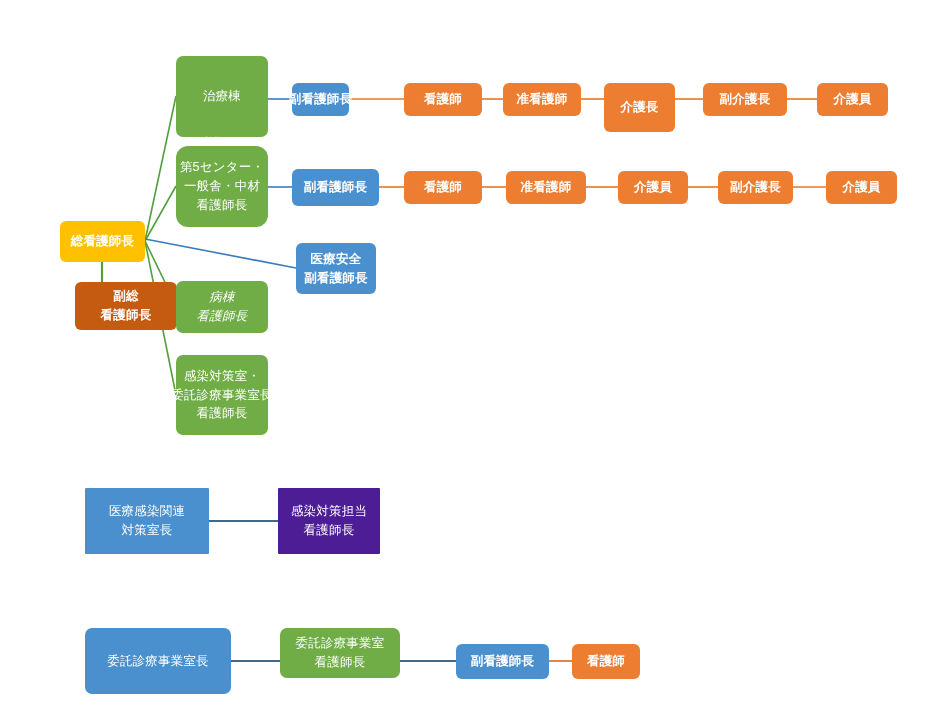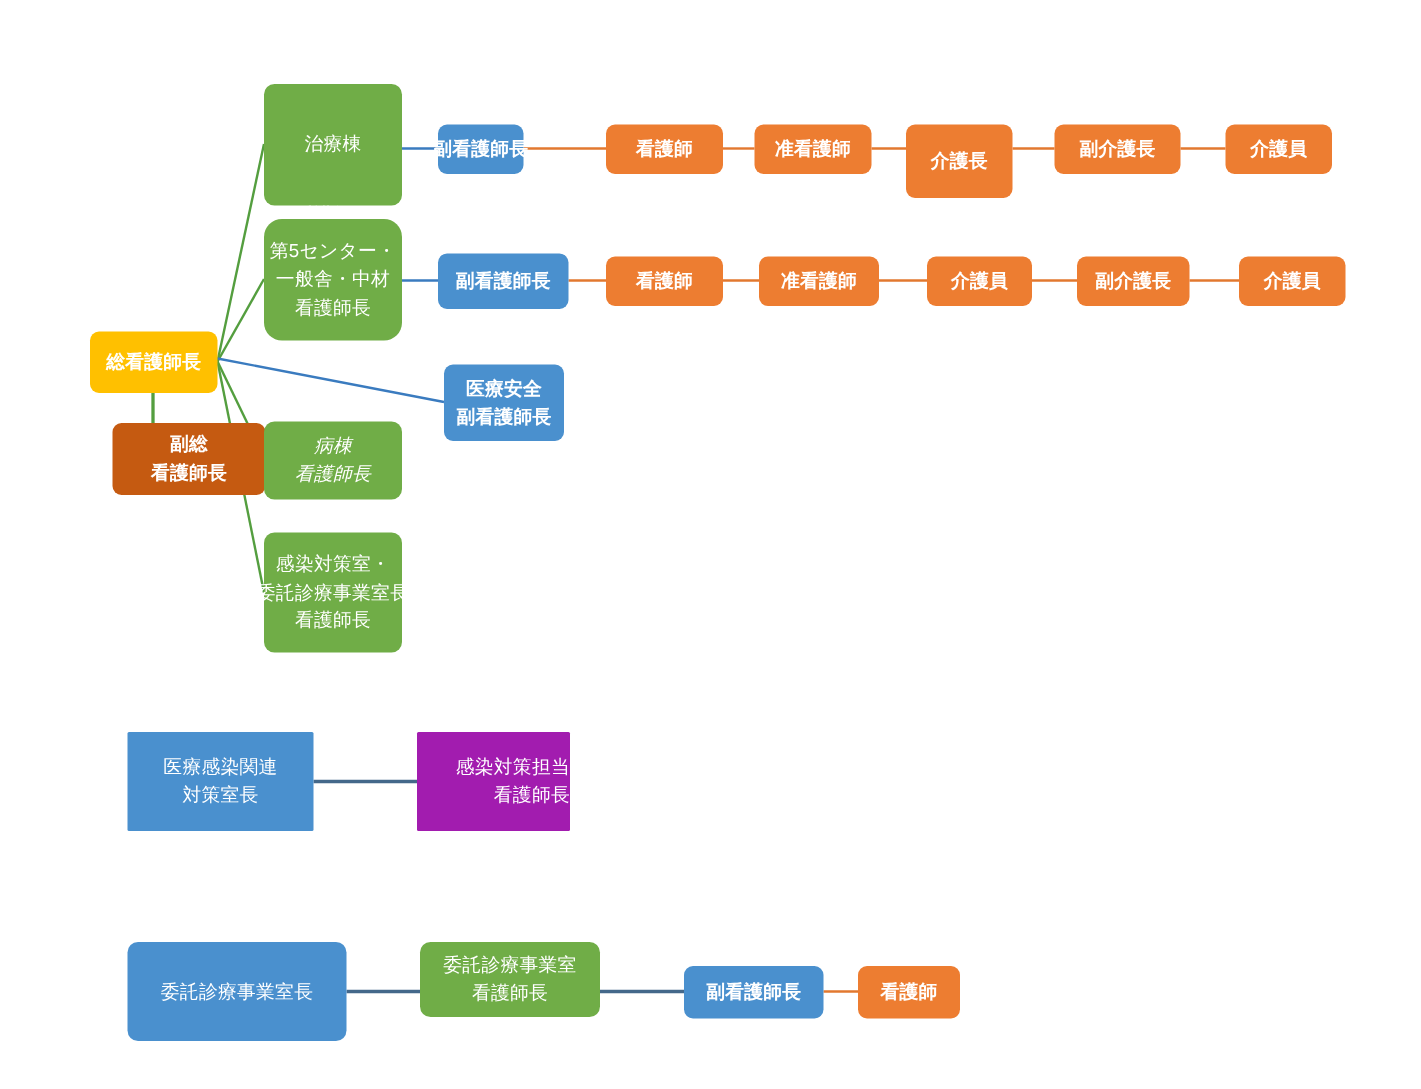--- a/index.html
+++ b/index.html
@@ -167,21 +167,21 @@
     <span class="line">副介護長</span>
   </div>
   <div class="node r6 fs12p5" style="left:826px; top:171px; width:71px; height:33px; background:#ED7D31;">
     <span class="line">介護員</span>
   </div>
 
   <div class="node sq fs12p5" style="left:85px; top:488px; width:124px; height:66px; background:#4A90CE;">
     <span class="line">医療感染関連</span>
     <span class="line">対策室長</span>
   </div>
-  <div class="node sq fs12p5" style="left:278px; top:488px; width:102px; height:66px; background:#a21caf;align-items:flex-end;">
+  <div class="node sq fs12p5" style="left:278px; top:488px; width:102px; height:66px; background:#4c1d95;">
     <span class="line">感染対策担当</span>
     <span class="line">看護師長</span>
   </div>
 
   <div class="node r7 fs12p5" style="left:85px; top:628px; width:146px; height:66px; background:#4A90CE;">
     <span class="line">委託診療事業室長</span>
   </div>
   <div class="node r7 fs12p5" style="left:280px; top:628px; width:120px; height:50px; background:#70AD47;">
     <span class="line">委託診療事業室</span>
     <span class="line">看護師長</span>

